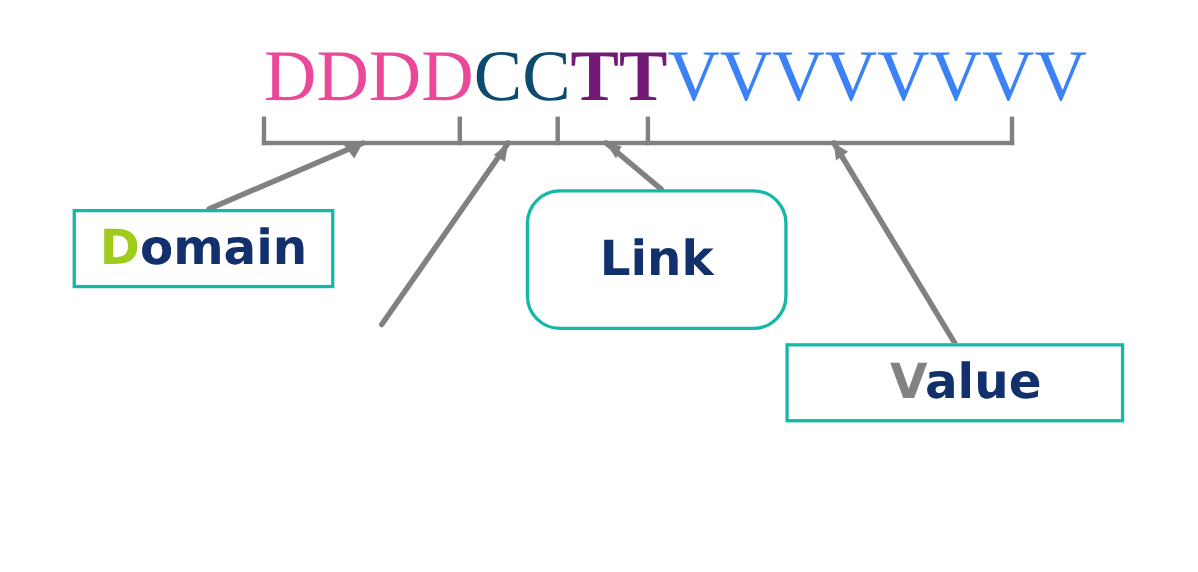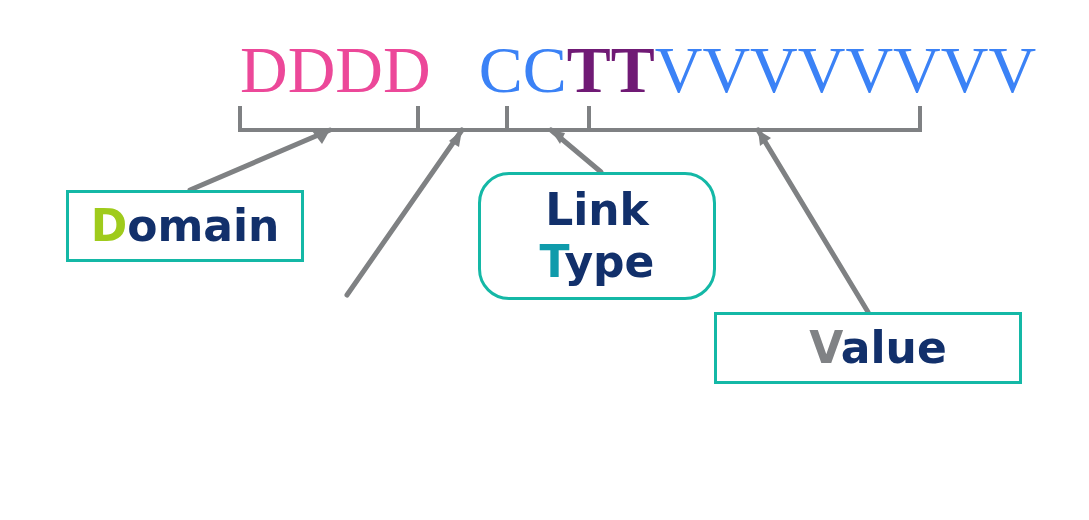--- a/index.html
+++ b/index.html
@@ -28,21 +28,21 @@
     height: 68px;
     font-family: "Liberation Serif", "DejaVu Serif", serif;
     font-size: 66px;
     line-height: 68px;
     letter-spacing: 0px;
     white-space: nowrap;
     user-select: none;
   }
   #code-string .seg { display: inline; }
   .seg-domain  { color: #ec4899; }
-  .seg-country { color: #3b82f6; margin-left: 48px; }
+  .seg-country { color: #0c4a6e; }
   .seg-type    { color: #701a75; font-weight: bold; }
   .seg-value   { color: #3b82f6; }
 
   
   #bracket {
     position: absolute;
     left: 238px;
     top: 104px;
     width: 684px;
     height: 28px;
@@ -148,20 +148,19 @@
     </g>
   </svg>
 
   <div class="label-box" id="box-domain">
     <span class="line"><span class="hl-domain">D</span><span>omain</span></span>
   </div>
 
 
   <div class="label-box" id="box-linktype">
     <span class="line"><span>Link</span></span>
-    <span class="line"><span class="hl-type">T</span><span>ype</span></span>
   </div>
 
   <div class="label-box" id="box-value">
     <span class="line"><span class="hl-value">V</span><span>alue</span></span>
   </div>
 
 </div>
 
 </body></html>

